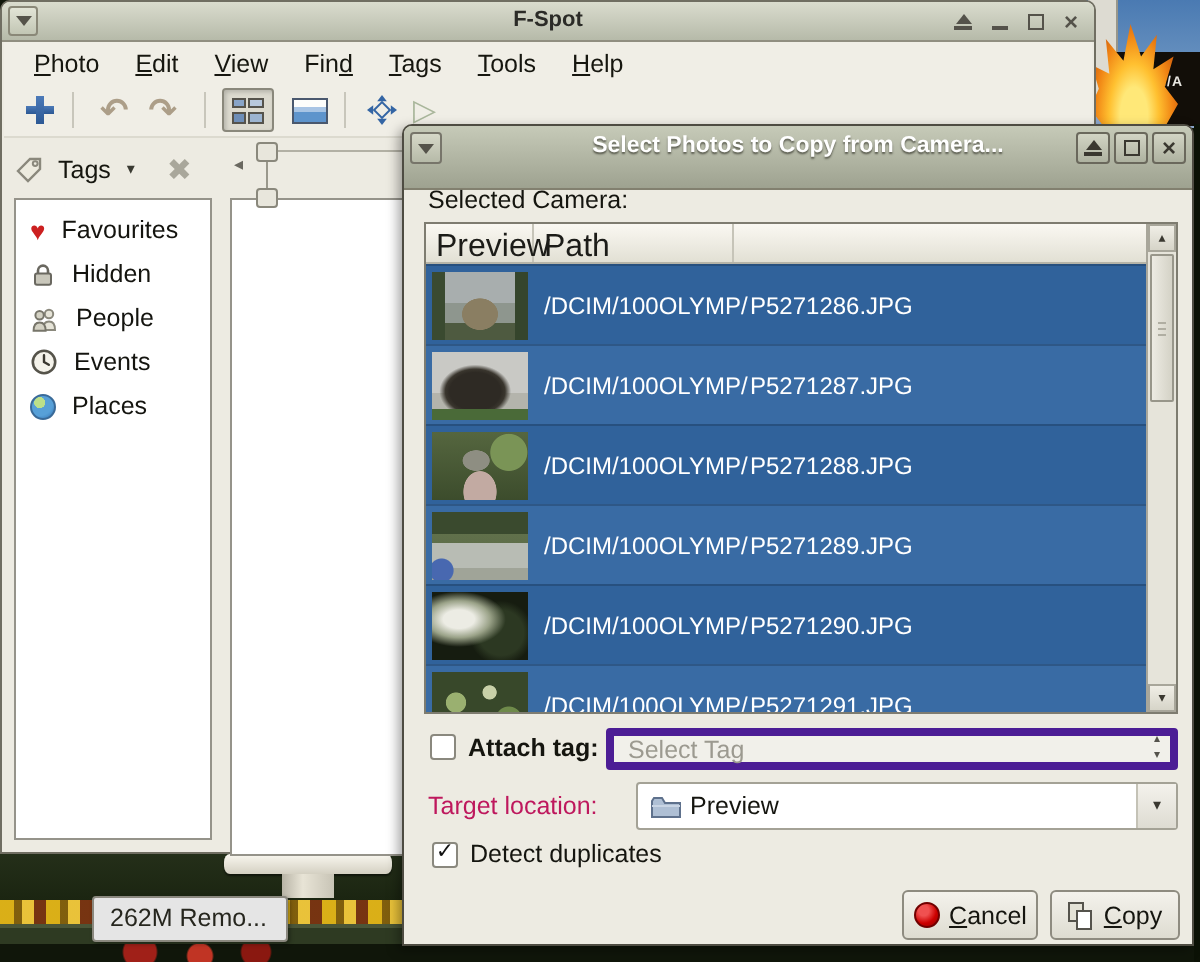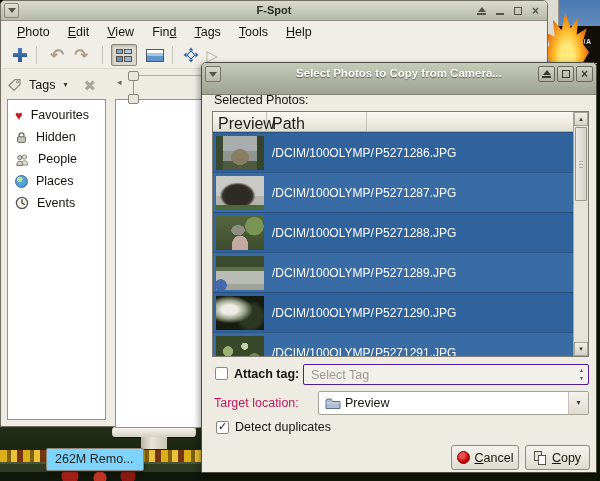--- a/index.html
+++ b/index.html
@@ -23,21 +23,21 @@
     background:radial-gradient(circle at 70px 4px, #A02018 0 8px, transparent 9px),
                radial-gradient(circle at 100px 6px, #C03424 0 6px, transparent 7px),
                radial-gradient(circle at 128px 4px, #8A1810 0 7px, transparent 8px),
                #10160A; }
   .sundial { position:absolute; left:112px; top:427px; width:84px; height:24px; }
   .sundial .top { position:absolute; left:0; top:0; width:84px; height:10px; background:linear-gradient(180deg,#FAF8F0,#D4D0C2); border-radius:3px/4px; box-shadow:0 1px 1px rgba(0,0,0,.5); }
   .sundial .stem { position:absolute; left:29px; top:10px; width:26px; height:12px; background:linear-gradient(90deg,#B8B4A6,#E8E4D6 40%,#C8C4B6); }
   .right-strip { position:absolute; left:597px; top:62px; width:3px; height:419px; background:#0C1206; }
 
   
-  .status-tip { position:absolute; left:46px; top:448px; height:23px; padding:3px 9px 0 8px; background:#7dd3fc; border:1px solid #8A887E; border-radius:2px; font-size:12.5px; color:#26261E; z-index:3; box-shadow:1px 1px 2px rgba(0,0,0,.35); }
+  .status-tip { position:absolute; left:46px; top:448px; height:23px; padding:3px 9px 0 8px; background:#e5e5e5; border:1px solid #8A887E; border-radius:2px; font-size:12.5px; color:#26261E; z-index:3; box-shadow:1px 1px 2px rgba(0,0,0,.35); }
 
   
   .titlebar { position:relative; display:flex; align-items:center; user-select:none;padding-left:28px; }
   .tb-title { position:absolute; left:0; right:0; text-align:center; font-weight:bold; }
   .wm-btn { display:flex; align-items:center; justify-content:center; }
   .tri-down-outline { width:0; height:0; border-left:4px solid transparent; border-right:4px solid transparent; border-top:5px solid #55534A; }
   .glyph { line-height:1; }
 
   
   .fspot { position:absolute; left:0; top:0; width:548px; height:427px; background:#EDEBE2; border:1px solid #706E62; border-radius:5px 5px 0 0; z-index:2; }
@@ -143,21 +143,21 @@
   .sb-btn.down { margin-top:auto; }
   .sb-thumb { height:74px; background:linear-gradient(90deg,#EDEBE3,#D4D2C6); border:1px solid #98968A; border-radius:1px; margin:1px 1px 0 1px; position:relative; }
   .sb-thumb::after { content:""; position:absolute; left:3px; right:3px; top:33px; height:8px;
     background:repeating-linear-gradient(180deg,#B0AEA2 0 1px, transparent 1px 3px); }
 
   .checkbox { width:13px; height:13px; background:#FFF; border:1px solid #8A887E; border-radius:2px; display:flex; align-items:center; justify-content:center; }
   .checkbox .ck { font-size:11px; font-weight:bold; color:#111; line-height:1; margin-top:-2px; }
 
   .attach-check { position:absolute; left:13px; top:304px; }
   .attach-label { position:absolute; left:32px; top:304px; font-size:12.5px; font-weight:bold; color:#15150F; }
-  .attach-combo { position:absolute; left:101px; top:301px; width:286px; height:21px; background:#F1F0EA; border:1px solid #4c1d95; border-radius:2px; display:flex; align-items:center; }
+  .attach-combo { position:absolute; left:101px; top:301px; width:286px; height:21px; background:#F1F0EA; border:4px solid #4c1d95; border-radius:2px; display:flex; align-items:center; }
   .attach-combo .val { flex:1; font-size:12.5px; color:#9C9A90; padding-left:7px; }
   .spinner { display:flex; flex-direction:column; align-items:center; margin-right:5px; font-size:6px; color:#55534C; line-height:1.2; }
 
   .target-label { position:absolute; left:12px; top:333px; font-size:12.5px; color:#be185d; }
   .target-combo { position:absolute; left:116px; top:328px; width:271px; height:24px; background:#FFF; border:1px solid #A4A296; border-radius:2px; display:flex; align-items:center; }
   .target-combo .val { flex:1; font-size:12.5px; color:#15150F; padding-left:4px; }
   .combo-drop { width:20px; height:100%; border-left:1px solid #C4C2B6; display:flex; align-items:center; justify-content:center; font-size:8px; color:#3A3830; background:linear-gradient(#F4F2EC,#DEDCD2); }
   .icon-folder { margin-left:6px; flex:none; }
 
   .detect-check { position:absolute; left:14px; top:358px; }
@@ -284,29 +284,29 @@
     <div class="side-item">
       <svg width="15" height="13" viewBox="0 0 15 13">
         <circle cx="9.5" cy="4" r="2.1" fill="#E6E4D8" stroke="#8A887C" stroke-width="1"></circle>
         <path d="M6.5 12 q0-4.2 3-4.2 q3 0 3 4.2 Z" fill="#E6E4D8" stroke="#8A887C" stroke-width="1"></path>
         <circle cx="4.8" cy="4.6" r="2.1" fill="#D4D2C4" stroke="#77756A" stroke-width="1"></circle>
         <path d="M1.8 12.4 q0-4.2 3-4.2 q3 0 3 4.2 Z" fill="#D4D2C4" stroke="#77756A" stroke-width="1"></path>
       </svg>
       <span class="lbl">People</span>
     </div>
     <div class="side-item">
-      <span class="icon-globe"></span>
-      <span class="lbl">Places</span>
-    </div>
-    <div class="side-item">
       <svg width="14" height="14" viewBox="0 0 14 14">
         <circle cx="7" cy="7" r="5.6" fill="#F4F2EA" stroke="#55534A" stroke-width="1.3"></circle>
         <path d="M7 7 L7 3.6 M7 7 L9.4 8.4" fill="none" stroke="#3A3830" stroke-width="1.2" stroke-linecap="round"></path>
       </svg>
       <span class="lbl">Events</span>
+    </div>
+    <div class="side-item">
+      <span class="icon-globe"></span>
+      <span class="lbl">Places</span>
     </div>
   </div>
 
   <div class="main-panel"></div>
   <span class="zoom-arrow glyph">◂</span>
   <div class="zoom-handle zh1"></div>
   <div class="zoom-handle zh2"></div>
   <div class="zoom-track"></div>
   <div class="zoom-hair"></div>
 </div>
@@ -326,21 +326,21 @@
         </div>
       <div class="wm-btn">
           <span class="max-glyph"></span>
         </div>
       <div class="wm-btn">
           <span class="close-glyph">×</span>
         </div>
     </div>
   </div>
 
-  <div class="sel-camera">Selected Photos:</div>
+  <div class="sel-camera">Selected Camera:</div>
 
   <div class="photo-table">
     <div class="pt-main">
       <div class="pt-header">
         <div class="hc c-preview">Preview</div>
         <div class="hc c-path">Path</div>
       </div>
       <div class="pt-row">
         <div class="cell-prev">
             <div class="thumb t1"></div>

